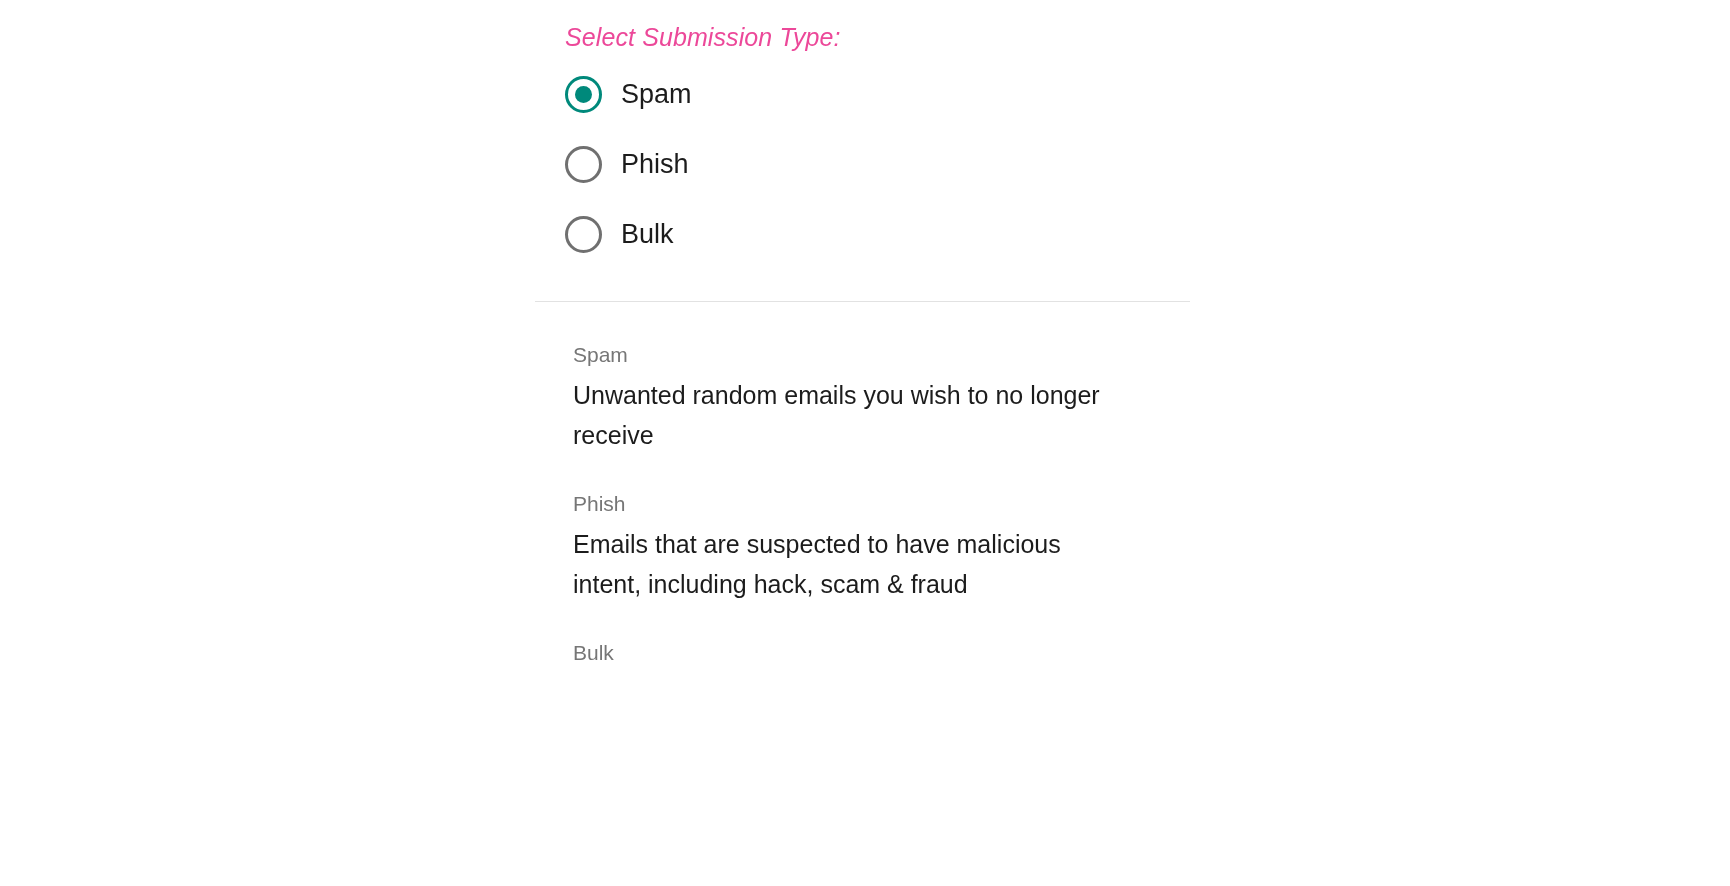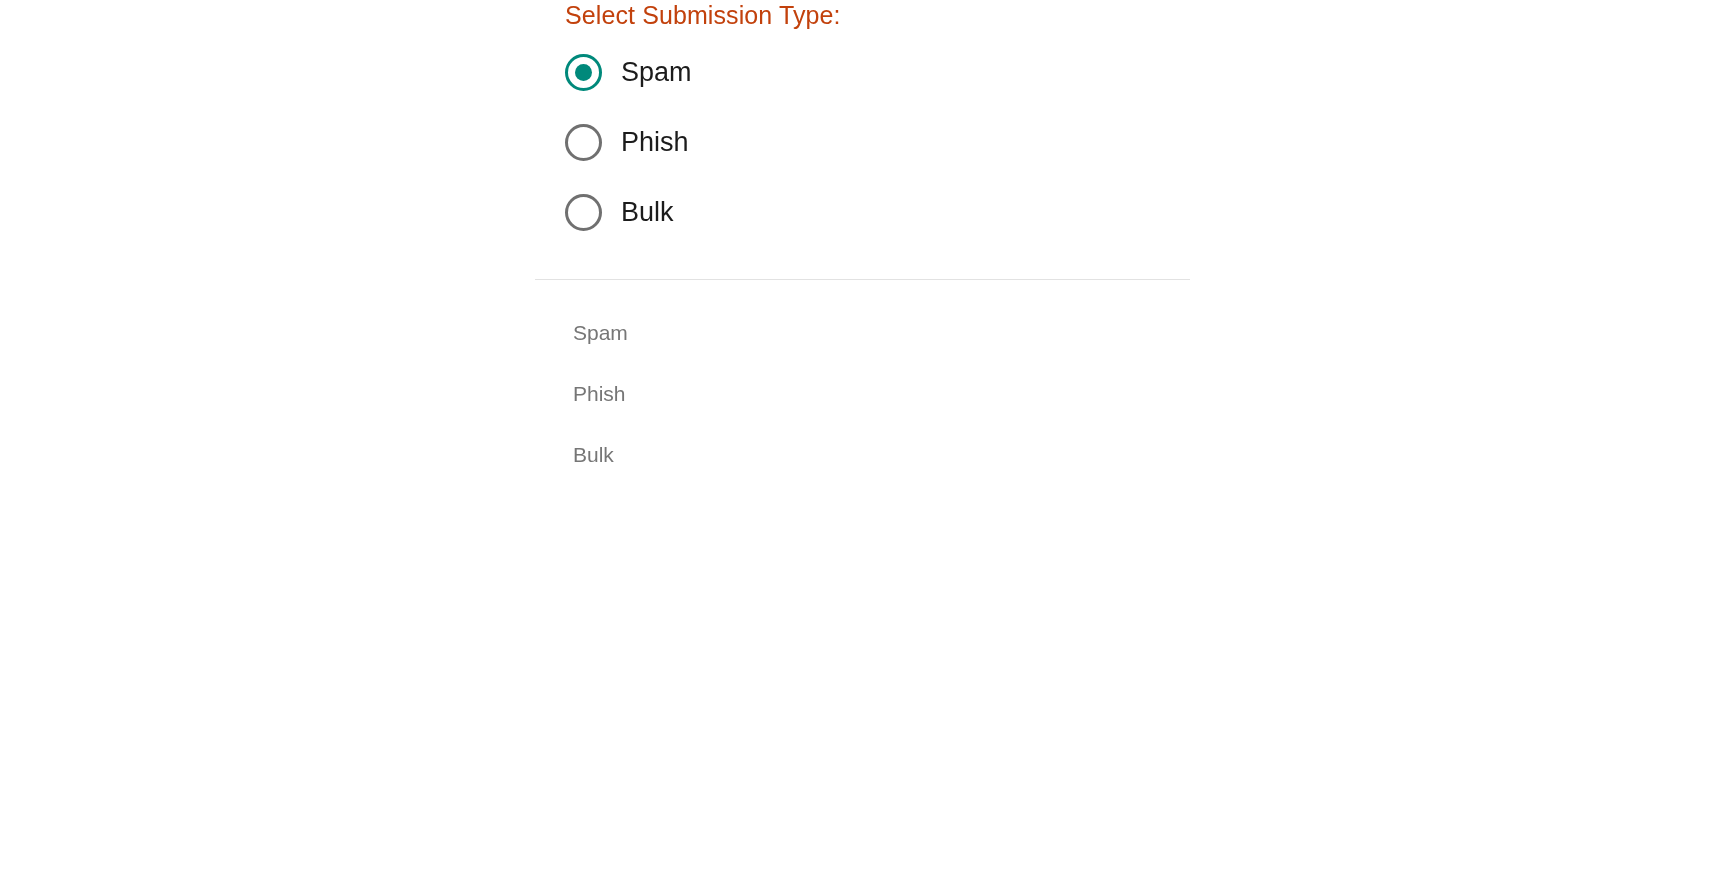--- a/index.html
+++ b/index.html
@@ -23,24 +23,26 @@
   .form-col {
     position: absolute;
     left: 535px;
     top: 0;
     width: 660px;
   }
 
   
   .select-label {
     font-size: 25px;
-    color: #c2410c;
+    color: #ec4899;
     line-height: 1.2;
+    padding-top: 22px;
     padding-left: 30px;
     letter-spacing: 0.1px;
+    font-style: italic;
   }
 
   
   .radio-group {
     margin-top: 16px;
     padding-left: 30px;
   }
   .radio-row {
     display: flex;
     align-items: center;
@@ -144,24 +146,26 @@
       </div>
 
     </div>
 
     <div class="divider"></div>
 
     <div class="desc-list">
 
       <div class="desc-block">
         <div class="desc-term">Spam</div>
+        <div class="desc-body">Unwanted random emails you wish to no longer receive</div>
       </div>
 
       <div class="desc-block">
         <div class="desc-term">Phish</div>
+        <div class="desc-body">Emails that are suspected to have malicious intent, including hack, scam &amp; fraud</div>
       </div>
 
       <div class="desc-block">
         <div class="desc-term">Bulk</div>
       </div>
 
     </div>
 
   </div>
 </div>

